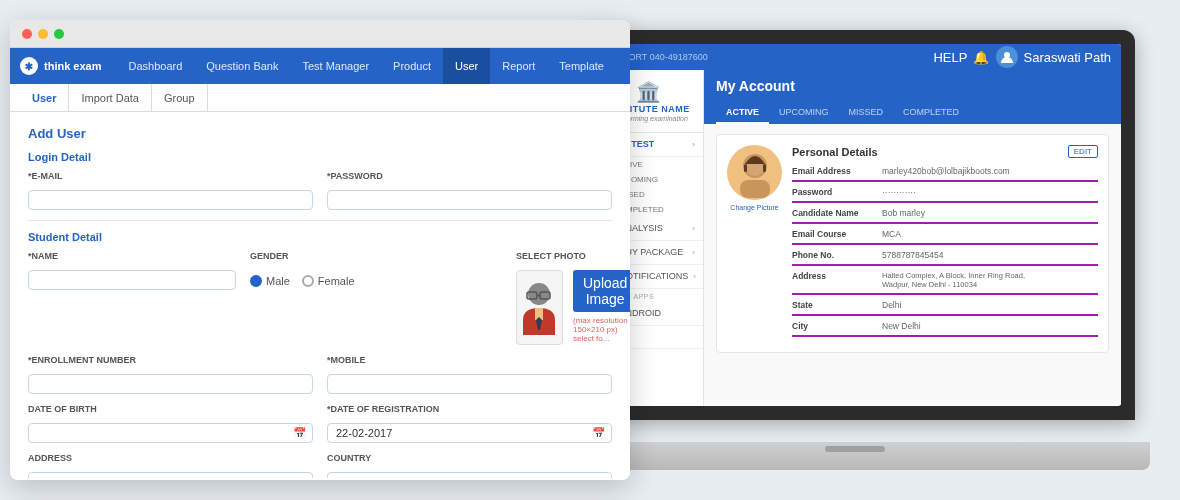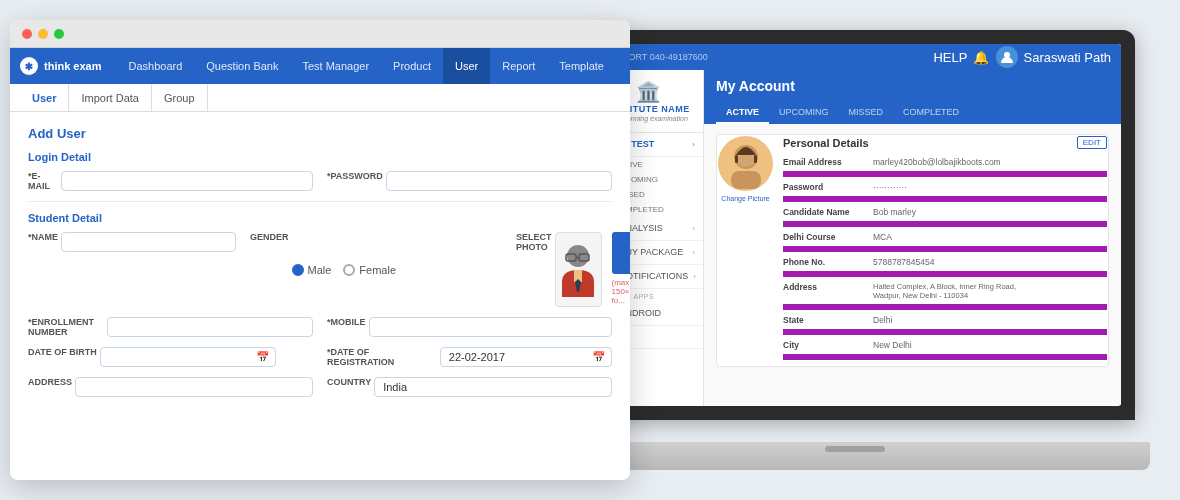--- a/index.html
+++ b/index.html
@@ -204,21 +204,21 @@
       padding: 10px 12px;
       background: #f9f9f9;
       height: calc(100% - 55px);
       overflow: hidden;
     }
 
     .ls-personal-card {
       background: #fff;
       border: 1px solid #e5e5e5;
       border-radius: 4px;
-      padding: 1px;
+      padding: 10px;
       display: flex;
       gap: 10px;
     }
 
     .ls-avatar-section {
       display: flex;
       flex-direction: column;
       align-items: center;
       gap: 4px;
     }
@@ -259,21 +259,21 @@
       color: #2563c7;
       cursor: pointer;
       border: 1px solid #2563c7;
       padding: 1px 5px;
       border-radius: 2px;
     }
 
     .ls-field-row {
       display: flex;
       margin-bottom: 5px;
-      border-bottom: 6px solid #a21caf;
+      border-bottom: 2px solid #a21caf;
       padding-bottom: 4px;
     }
     .ls-field-label {
       width: 90px;
       font-size: 8.5px;
       color: #444;
       font-weight: bold;
       flex-shrink: 0;
     }
     .ls-field-value {
@@ -410,21 +410,22 @@
     }
 
     .form-row {
       display: flex;
       gap: 14px;
       margin-bottom: 10px;
     }
 
     .form-group {
       display: flex;
-      gap: 3px;
+      flex-direction: column;
+      gap: 9px;
       flex: 1;
     }
 
     .form-label {
       font-size: 9px;
       color: #555;
       font-weight: bold;
     }
 
     .form-input {
@@ -624,21 +625,21 @@
                   </div>
                   <div class="ls-field-row">
                     <span class="ls-field-label">Password</span>
                     <span class="ls-field-value">············</span>
                   </div>
                   <div class="ls-field-row">
                     <span class="ls-field-label">Candidate Name</span>
                     <span class="ls-field-value">Bob marley</span>
                   </div>
                   <div class="ls-field-row">
-                    <span class="ls-field-label">Delhi Course</span>
+                    <span class="ls-field-label">Email Course</span>
                     <span class="ls-field-value">MCA</span>
                   </div>
                   <div class="ls-field-row">
                     <span class="ls-field-label">Phone No.</span>
                     <span class="ls-field-value">5788787845454</span>
                   </div>
                   <div class="ls-field-row">
                     <span class="ls-field-label">Address</span>
                     <span class="ls-field-value" style="font-size:7.5px;">Halted Complex, A Block, Inner Ring Road,<br>Wadpur, New Delhi - 110034</span>
                   </div>

